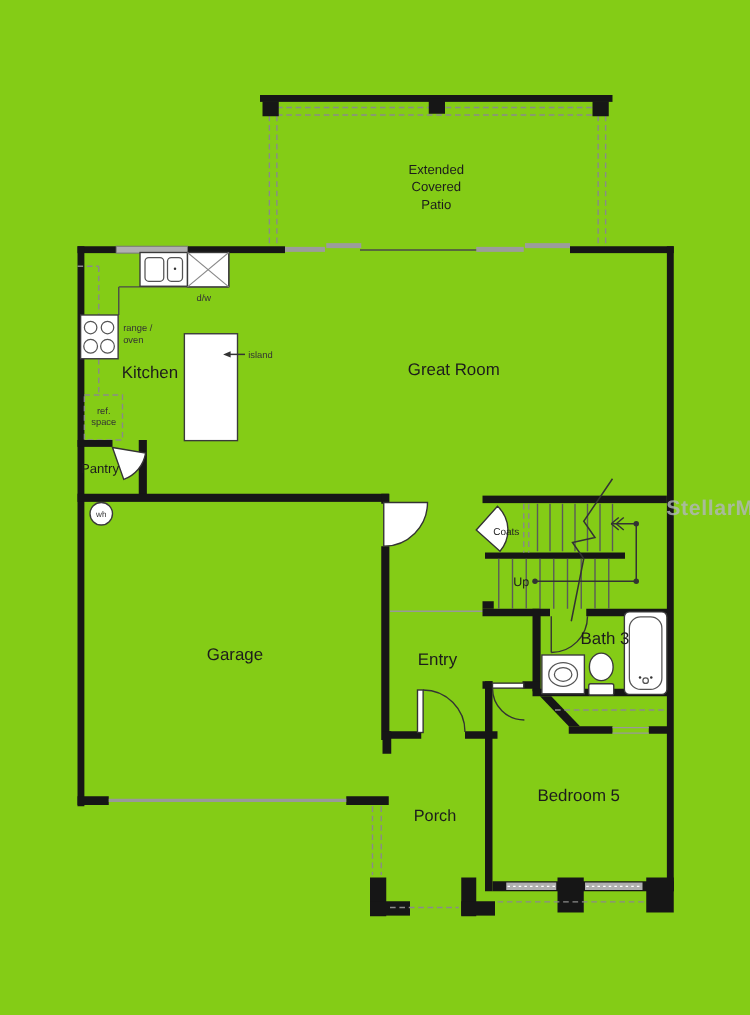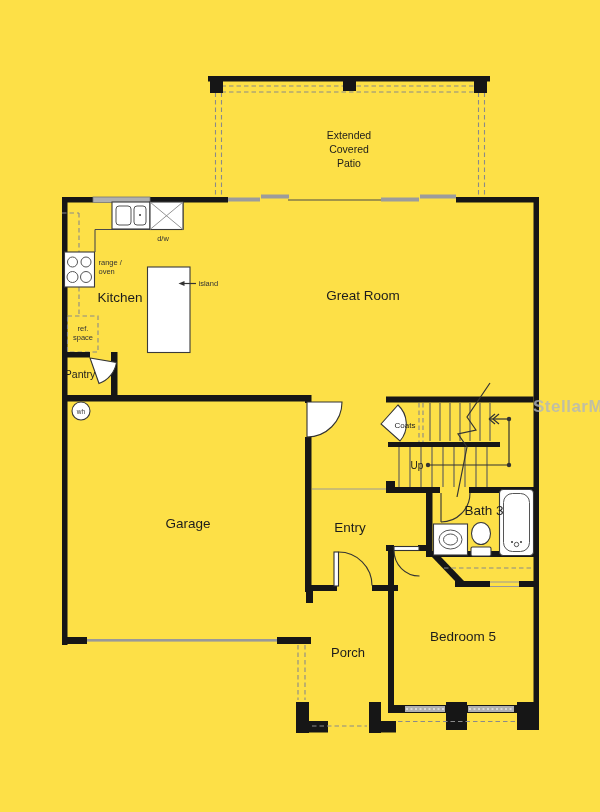--- a/index.html
+++ b/index.html
@@ -1,16 +1,16 @@
 <!DOCTYPE html>
 <html><head>
 <meta charset="utf-8">
 <style>
   html,body{margin:0;padding:0;background:#ffffff;}
-  #stage{position:relative;width:600px;height:812px;background:#fde047;overflow:hidden;
+  #stage{position:relative;width:600px;height:812px;background:#84cc16;overflow:hidden;
          font-family:"Liberation Sans",sans-serif;}
   svg{position:absolute;left:0;top:0;}
   text{font-family:"Liberation Sans",sans-serif;fill:#1c1c1c;}
   .room-label{font-size:13.5px;}
   .small-label{font-size:7.5px;fill:#333;}
   .mid-label{font-size:10.5px;}
   .tiny-label{font-size:6.5px;fill:#333;}
   .coats-label{font-size:8px;fill:#222;}
   .up-label{font-size:10px;}
   .watermark{font-size:17px;font-weight:bold;fill:#b2b7bc;opacity:.8;letter-spacing:.5px;}

